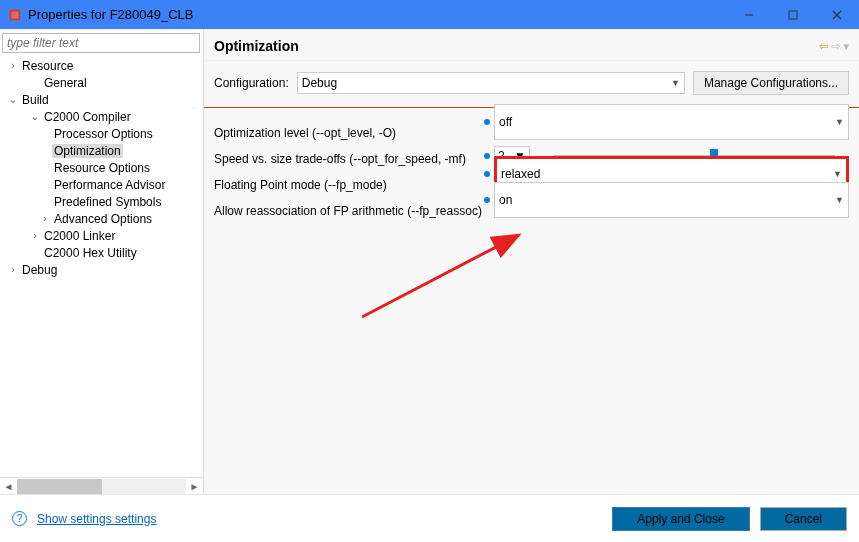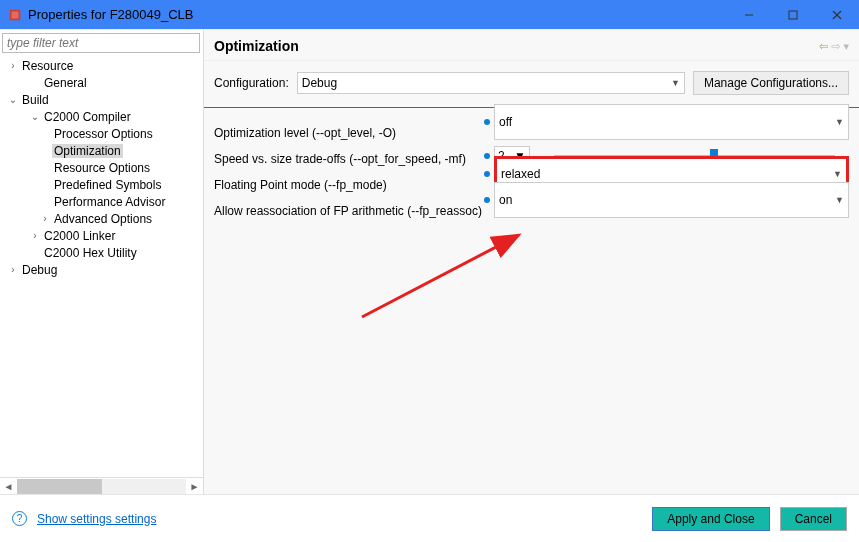--- a/index.html
+++ b/index.html
@@ -53,21 +53,21 @@
 
 .red-box { border: 3px solid #e52020; }
 .dot { width: 6px; height: 6px; border-radius: 50%; background: #0b7fd6; margin-right: 4px; flex-shrink: 0; }
 
 svg.arrow-ann { position: absolute; pointer-events: none; }
 
 .footer { height: 48px; border-top: 1px solid #e5e5e5; display: flex; align-items: center; padding: 0 12px; gap: 10px; }
 .footer .help-ic { color: #0b7fd6; border: 1px solid #0b7fd6; width: 15px; height: 15px; border-radius: 50%; display: inline-flex; align-items: center; justify-content: center; font-size: 10px; }
 .footer .link { color: #0066cc; text-decoration: underline; cursor: pointer; }
 .footer .spacer { flex: 1; }
-.footer button { height: 24px; padding: 0 14px; background: #14b8a6; border: 1px solid #aaa; text-align: center; }
+.footer button { height: 24px; padding: 0 24px; background: #0369a1; border: 1px solid #aaa; text-align: center; }
 .footer button.primary { border: 1px solid #3a74c4; }
 </style>
 </head>
 <body>
 
 <div class="titlebar">
   <span class="icon">
     <svg viewBox="0 0 16 16" width="14" height="14">
         <rect x="2" y="2" width="12" height="12" fill="#d63a2e"></rect>
         <rect x="4" y="4" width="8" height="8" fill="#fff" opacity="0.25"></rect>
@@ -123,25 +123,25 @@
         <div class="tree-row ind2 sel">
           <span class="tw"></span>
           <span class="lbl">Optimization</span>
         </div>
         <div class="tree-row ind2">
           <span class="tw"></span>
           <span class="lbl">Resource Options</span>
         </div>
         <div class="tree-row ind2">
           <span class="tw"></span>
+          <span class="lbl">Performance Advisor</span>
+        </div>
+        <div class="tree-row ind2">
+          <span class="tw"></span>
           <span class="lbl">Predefined Symbols</span>
-        </div>
-        <div class="tree-row ind2">
-          <span class="tw"></span>
-          <span class="lbl">Performance Advisor</span>
         </div>
         <div class="tree-row ind2">
           <span class="tw">›</span>
           <span class="lbl">Advanced Options</span>
         </div>
         <div class="tree-row ind1">
           <span class="tw">›</span>
           <span class="lbl">C2000 Linker</span>
         </div>
         <div class="tree-row ind1">

